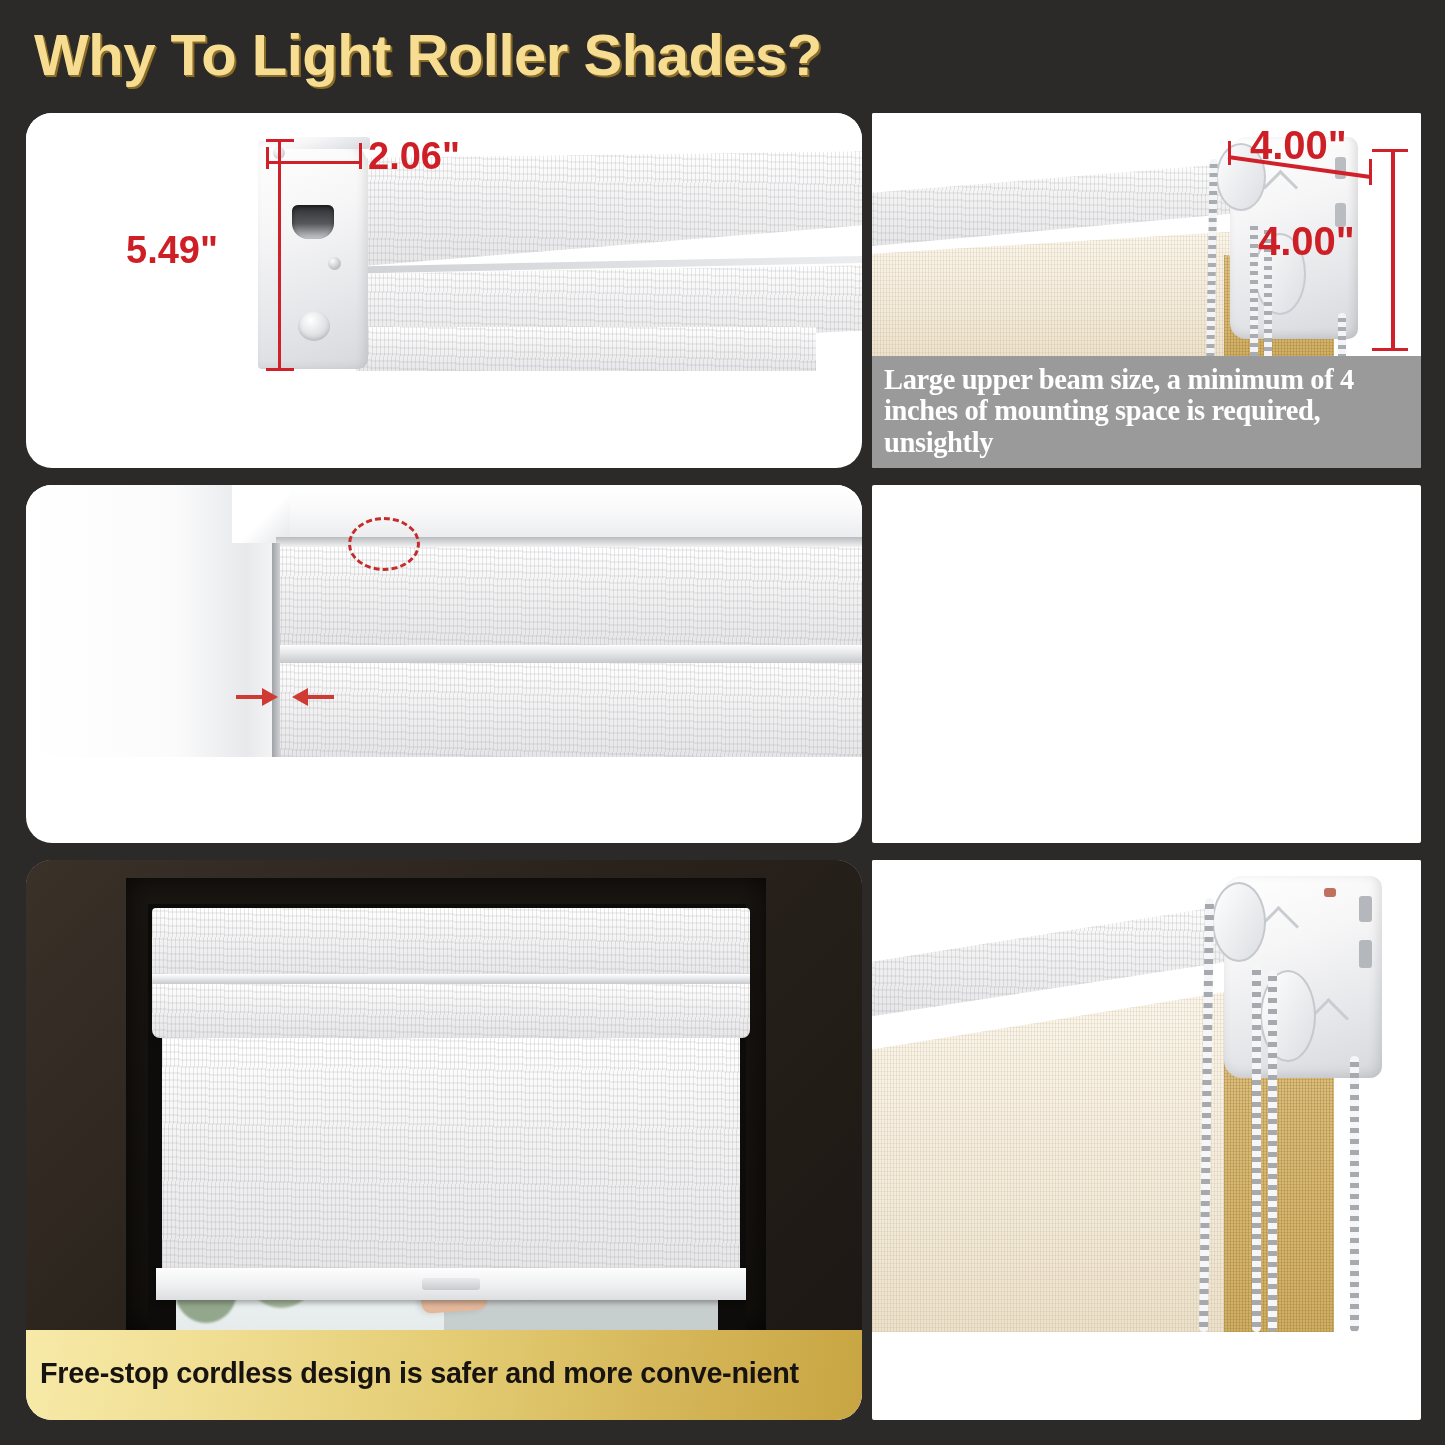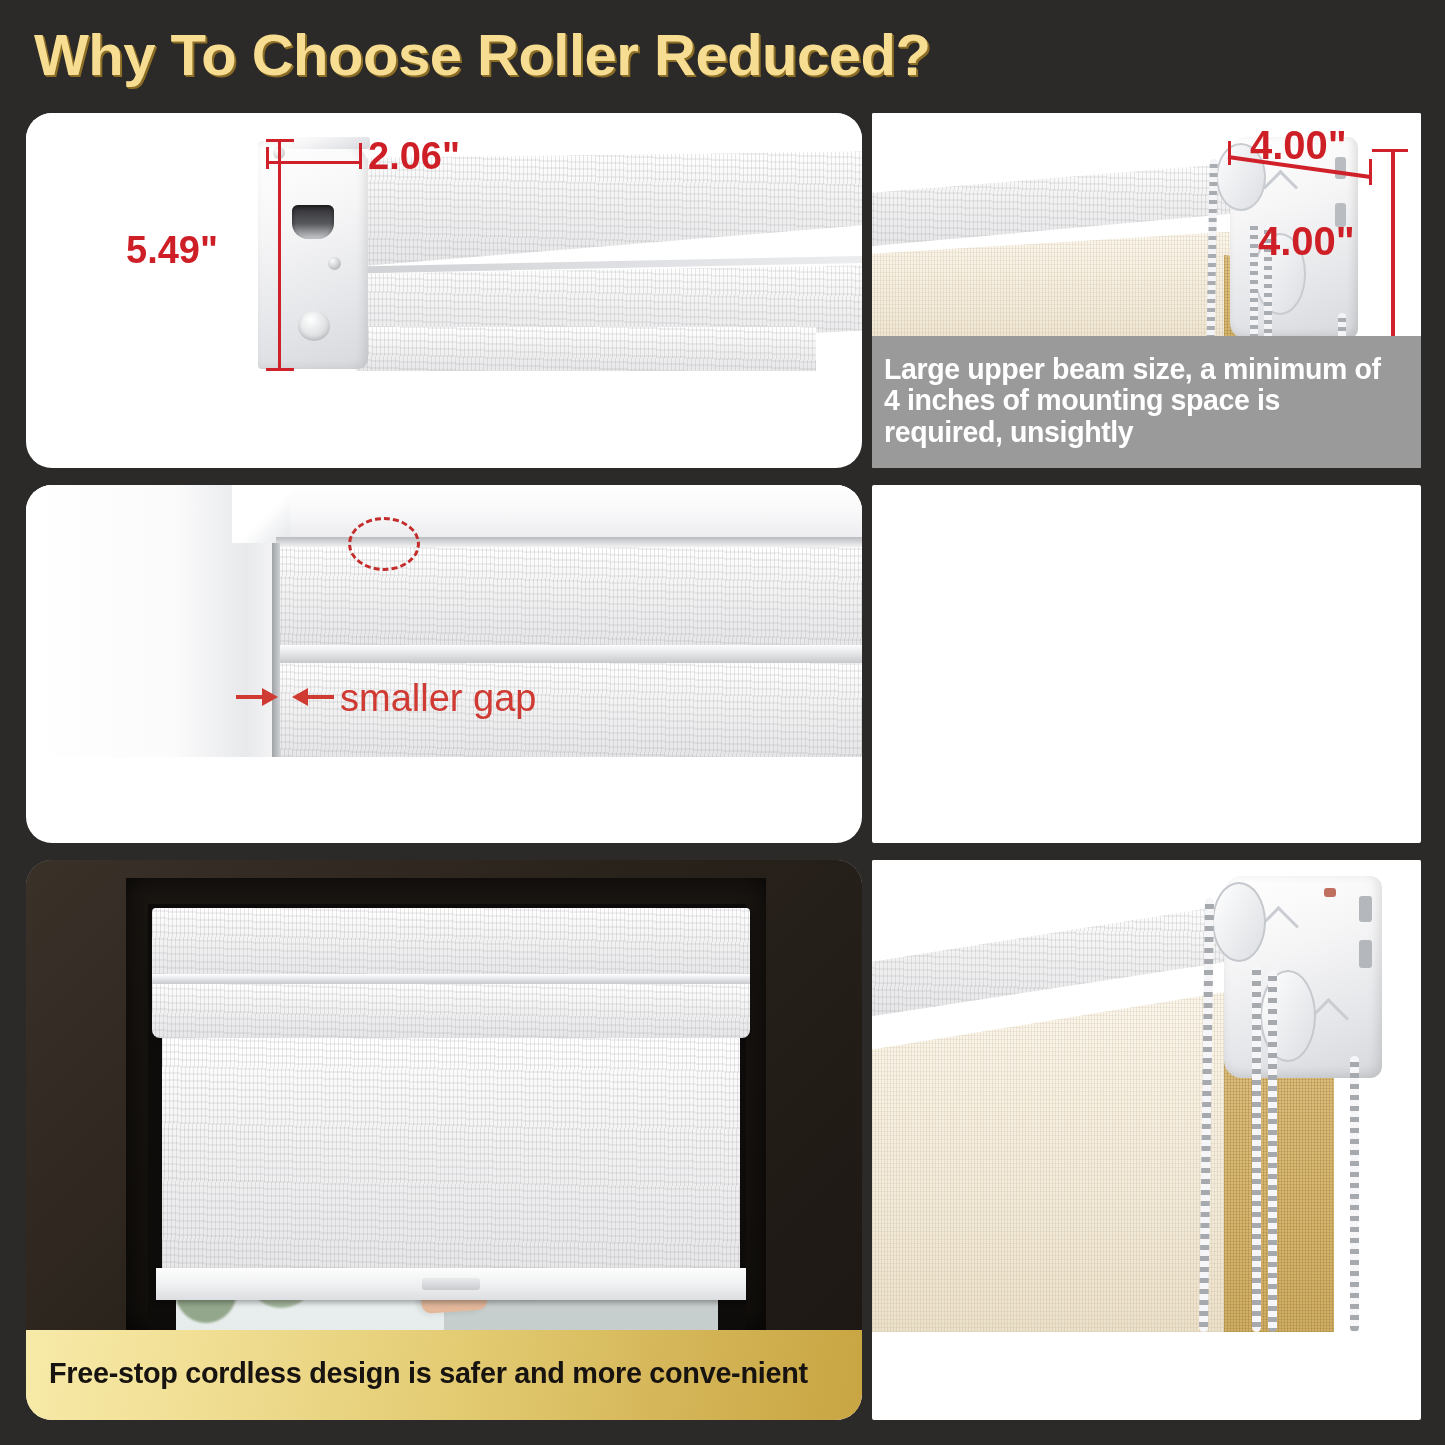--- a/index.html
+++ b/index.html
@@ -83,21 +83,21 @@
   .dimline{position:absolute;background:#d0202a;}
   .dimtxt{position:absolute;color:#cf1f26;font-weight:bold;white-space:nowrap;}
   .gaptxt{position:absolute;color:#cf3a33;white-space:nowrap;}
   .dashcircle{position:absolute;border:3px dashed #c42b2b;border-radius:50%;}
 </style>
 </head>
 <body>
 
 <div class="page">
 
-  <div class="title">Why To Choose Roller Reduced?</div>
+  <div class="title">Why To Light Roller Shades?</div>
 
   <div class="panel left" style="left:26px;top:113px;width:836px;height:355px;">
     <div class="stage" style="height:258px;background:#fff;">
 
       <div class="fabric-wh" style="position:absolute;left:325px;top:38px;width:540px;height:116px;
                   clip-path:polygon(0 6%,100% 0,100% 62%,0 100%);"></div>
       <div class="fabric-wh" style="position:absolute;left:325px;top:150px;width:540px;height:92px;
                   clip-path:polygon(0 12%,100% 2%,100% 72%,0 100%);
                   border-radius:0 44px 44px 0;"></div>
       <div style="position:absolute;left:330px;top:148px;width:530px;height:7px;
@@ -184,21 +184,21 @@
       <div class="dimline" style="left:356px;top:28px;width:3px;height:24px;"></div>
       <div class="dimline" style="left:497px;top:46px;width:3px;height:26px;"></div>
       <div class="dimtxt" style="left:378px;top:10px;font-size:40px;">4.00"</div>
 
       <div class="dimline" style="left:519px;top:36px;width:4px;height:202px;"></div>
       <div class="dimline" style="left:500px;top:36px;width:36px;height:3px;"></div>
       <div class="dimline" style="left:500px;top:235px;width:36px;height:3px;"></div>
       <div class="dimtxt" style="left:386px;top:106px;font-size:40px;">4.00"</div>
     </div>
 
-    <div class="cap cap-gray" style="height:132px;">
+    <div class="cap cap-gray" style="height:112px;font-family:Liberation Serif, serif;">
       <div class="txt">Large upper beam size, a minimum of 4 inches of mounting space is required, unsightly</div>
     </div>
   </div>
 
   <div class="panel left" style="left:26px;top:485px;width:836px;height:358px;">
     <div class="stage" style="height:272px;background:#fff;">
 
       <div style="position:absolute;left:0;top:0;width:256px;height:272px;
                   background:linear-gradient(90deg,#ffffff 0%,#fbfbfc 58%,#e8e9eb 86%,#f7f7f8 100%);"></div>
       <div style="position:absolute;left:210px;top:0;width:626px;height:58px;
@@ -220,21 +220,20 @@
                   background:linear-gradient(90deg,#9fa2a6,#cfd1d4);"></div>
 
       <div class="dashcircle" style="left:322px;top:32px;width:66px;height:48px;"></div>
 
       <svg style="position:absolute;left:210px;top:198px;" width="44" height="28" viewBox="0 0 44 28">
         <path d="M0 12 H26 V5 L42 14 L26 23 V16 H0 Z" fill="#cf3a33"></path>
       </svg>
       <svg style="position:absolute;left:264px;top:198px;" width="44" height="28" viewBox="0 0 44 28">
         <path d="M44 12 H18 V5 L2 14 L18 23 V16 H44 Z" fill="#cf3a33"></path>
       </svg>
-      <div class="gaptxt" style="left:314px;top:192px;font-size:38px;">smaller gap</div>
     </div>
 
   </div>
 
   <div class="panel right" style="left:872px;top:485px;width:549px;height:358px;">
 
   </div>
 
   <div class="panel left" style="left:26px;top:860px;width:836px;height:560px;">
     <div class="stage" style="height:470px;background:#241e18;">
@@ -290,21 +289,21 @@
 
       <div class="fabric-wh" style="position:absolute;left:136px;top:178px;width:578px;height:246px;"></div>
 
       <div style="position:absolute;left:130px;top:408px;width:590px;height:32px;
                   background:linear-gradient(180deg,#fdfdfd 0%,#f0f1f2 50%,#dcdee1 100%);
                   box-shadow:0 3px 5px rgba(0,0,0,.3);"></div>
       <div style="position:absolute;left:396px;top:418px;width:58px;height:12px;
                   background:linear-gradient(180deg,#e9eaec,#c9cbcf);border-radius:3px;"></div>
     </div>
 
-    <div class="cap cap-gold" style="height:90px;justify-content:center;">
+    <div class="cap cap-gold" style="height:90px;">
       <div class="txt">Free-stop cordless design is safer and more conve-nient</div>
     </div>
   </div>
 
   <div class="panel right" style="left:872px;top:860px;width:549px;height:560px;">
     <div class="stage" style="height:472px;background:#fff;">
 
       <div class="fabric-wh" style="position:absolute;left:-12px;top:40px;width:400px;height:118px;
                   clip-path:polygon(0 54%,100% 0,100% 48%,0 100%);"></div>
 

